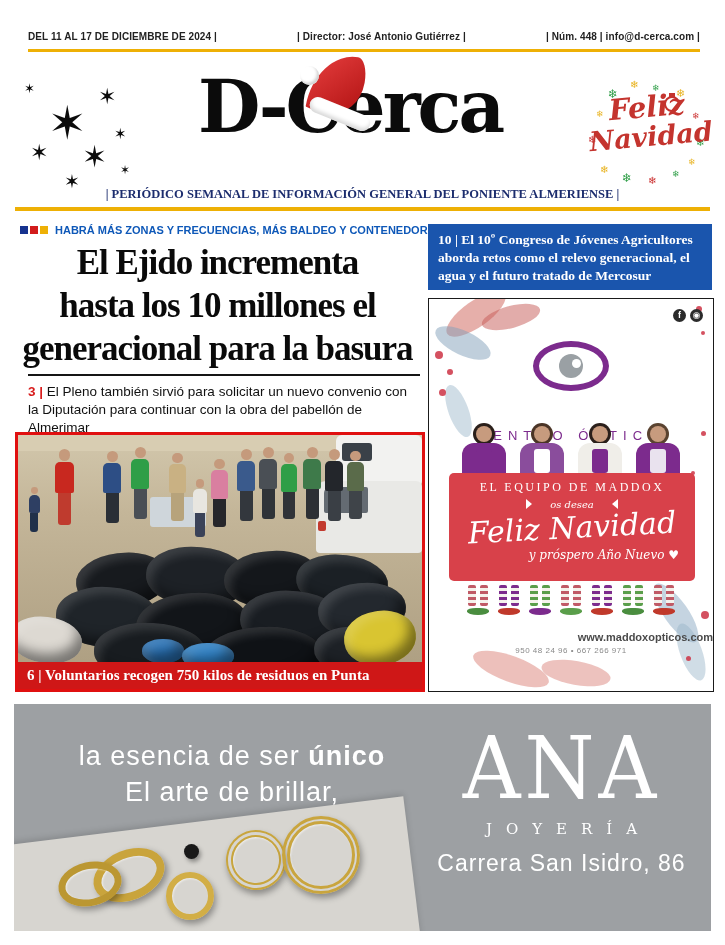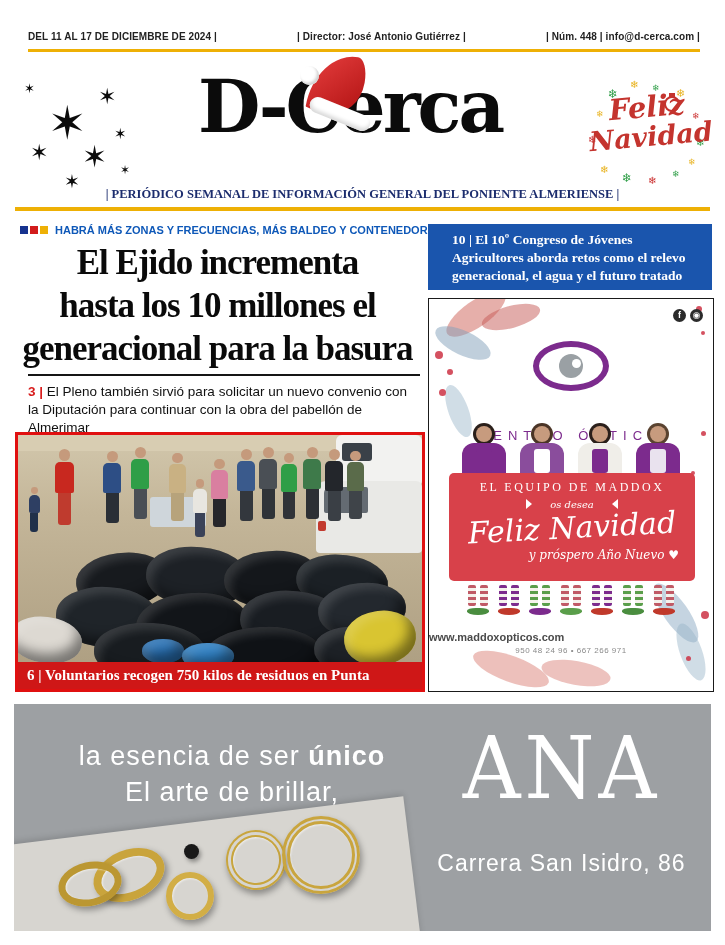--- a/index.html
+++ b/index.html
@@ -23,21 +23,21 @@
          font-family:"DejaVu Serif",serif;font-style:italic;font-weight:bold;color:#c4342e;
          transform:rotate(-5deg);}
   #feliz .l1{font-size:29px;line-height:30px;}
   #feliz .l2{font-size:27px;line-height:30px;}
 
   
   #kicker{position:absolute;left:20px;top:224px;display:flex;align-items:center;}
   #kicker .sq{width:8px;height:8px;margin-right:2px;}
   #kicker .lbl{margin-left:5px;font-size:11px;font-weight:bold;color:#0e58b8;}
   #bluebox{position:absolute;left:428px;top:224px;width:284px;height:66px;box-sizing:border-box;
-           padding:7px 24px;color:#fff;font-family:"Liberation Serif",serif;font-weight:bold;
+           padding:7px 10px;color:#fff;font-family:"Liberation Serif",serif;font-weight:bold;
            font-size:13.5px;line-height:1.35;}
   #headline{position:absolute;left:10px;width:415px;top:241px;text-align:center;
             font-family:"Liberation Serif",serif;font-weight:bold;font-size:35px;
             line-height:43px;letter-spacing:-1px;color:#0a0a0a;}
   #subhead{position:absolute;left:28px;width:392px;top:374px;border-top:2px solid #151515;
            border-bottom:2px solid #151515;padding:7px 0 8px;font-size:13.5px;line-height:1.35;color:#111;}
   #subhead .pg{color:#d81c1c;font-weight:bold;}
 
   
   #photo{position:absolute;left:15px;top:432px;width:410px;height:260px;box-sizing:border-box;
@@ -81,21 +81,21 @@
   #banner .chev.r{border-right:6px solid #fff;}
   #banner .script{font-family:"DejaVu Serif",serif;font-style:italic;font-size:30px;line-height:34px;
           transform:rotate(-3deg);margin-top:1px;}
   #banner .tail{font-family:"DejaVu Serif",serif;font-style:italic;font-size:12px;text-align:right;
           padding-right:16px;margin-top:3px;}
   #elf-legs{position:absolute;left:0;right:0;top:286px;display:flex;justify-content:center;gap:9px;z-index:2;}
   .leg{position:relative;width:22px;height:30px;}
   .leg .s1,.leg .s2{position:absolute;top:0;width:8px;height:21px;border-radius:2px;}
   .leg .s1{left:1px;} .leg .s2{right:1px;}
   .leg .shoe{position:absolute;bottom:0;left:0;width:22px;height:7px;border-radius:40% 40% 50% 50%;}
-  #maddox-web{position:absolute;left:0;width:100%;top:332px;text-align:left;z-index:2;
+  #maddox-web{position:absolute;left:0;width:100%;top:332px;text-align:right;z-index:2;
           font-size:11px;font-weight:bold;color:#4a4a4a;}
   #maddox-tel{position:absolute;left:0;width:100%;top:347px;text-align:center;z-index:2;
           font-size:8px;letter-spacing:.5px;color:#8a8a8a;}
 
   
   #ana{position:absolute;left:14px;top:704px;width:697px;height:227px;background:#9da0a3;overflow:hidden;}
   #ana-tag{position:absolute;left:18px;top:34px;width:400px;text-align:center;color:#fff;
            font-size:27px;line-height:36px;letter-spacing:1px;z-index:3;}
   #ana-logo{position:absolute;left:405px;top:14px;width:285px;text-align:center;color:#fff;
            font-family:"DejaVu Serif",serif;font-size:80px;line-height:94px;letter-spacing:4px;
@@ -391,16 +391,17 @@
         <div class="ring" style="position: absolute; left: 152px; top: 168px; width: 36px; height: 36px; border: 6px solid rgb(210, 174, 70); border-radius: 50%; transform: rotate(0deg); box-shadow: rgba(0, 0, 0, 0.35) 2px 4px 6px, rgba(255, 255, 255, 0.6) 1px 1px 2px inset;"></div>
         <div class="ring" style="position: absolute; left: 212px; top: 126px; width: 46px; height: 46px; border: 7px double rgb(200, 165, 62); border-radius: 50%; transform: rotate(8deg); box-shadow: rgba(0, 0, 0, 0.35) 2px 4px 6px, rgba(255, 255, 255, 0.6) 1px 1px 2px inset;"></div>
         <div class="ring" style="position: absolute; left: 268px; top: 112px; width: 62px; height: 62px; border: 8px double rgb(201, 165, 62); border-radius: 50%; transform: rotate(0deg); box-shadow: rgba(0, 0, 0, 0.35) 2px 4px 6px, rgba(255, 255, 255, 0.6) 1px 1px 2px inset;"></div>
         <div style="position: absolute; left: 170px; top: 140px; width: 15px; height: 15px; background: rgb(25, 25, 25); border-radius: 50%; box-shadow: rgba(0, 0, 0, 0.35) 2px 3px 4px;"></div>
       </div>
     <div id="ana-tag">
       <div><span>la esencia de ser </span><b>único</b></div>
       <div>El arte de brillar,</div>
     </div>
     <div id="ana-logo">ANA</div>
+    <div id="ana-sub">JOYERÍA</div>
     <div id="ana-addr">Carrera San Isidro, 86</div>
   </div>
 
 </div>
 
 </body></html>

